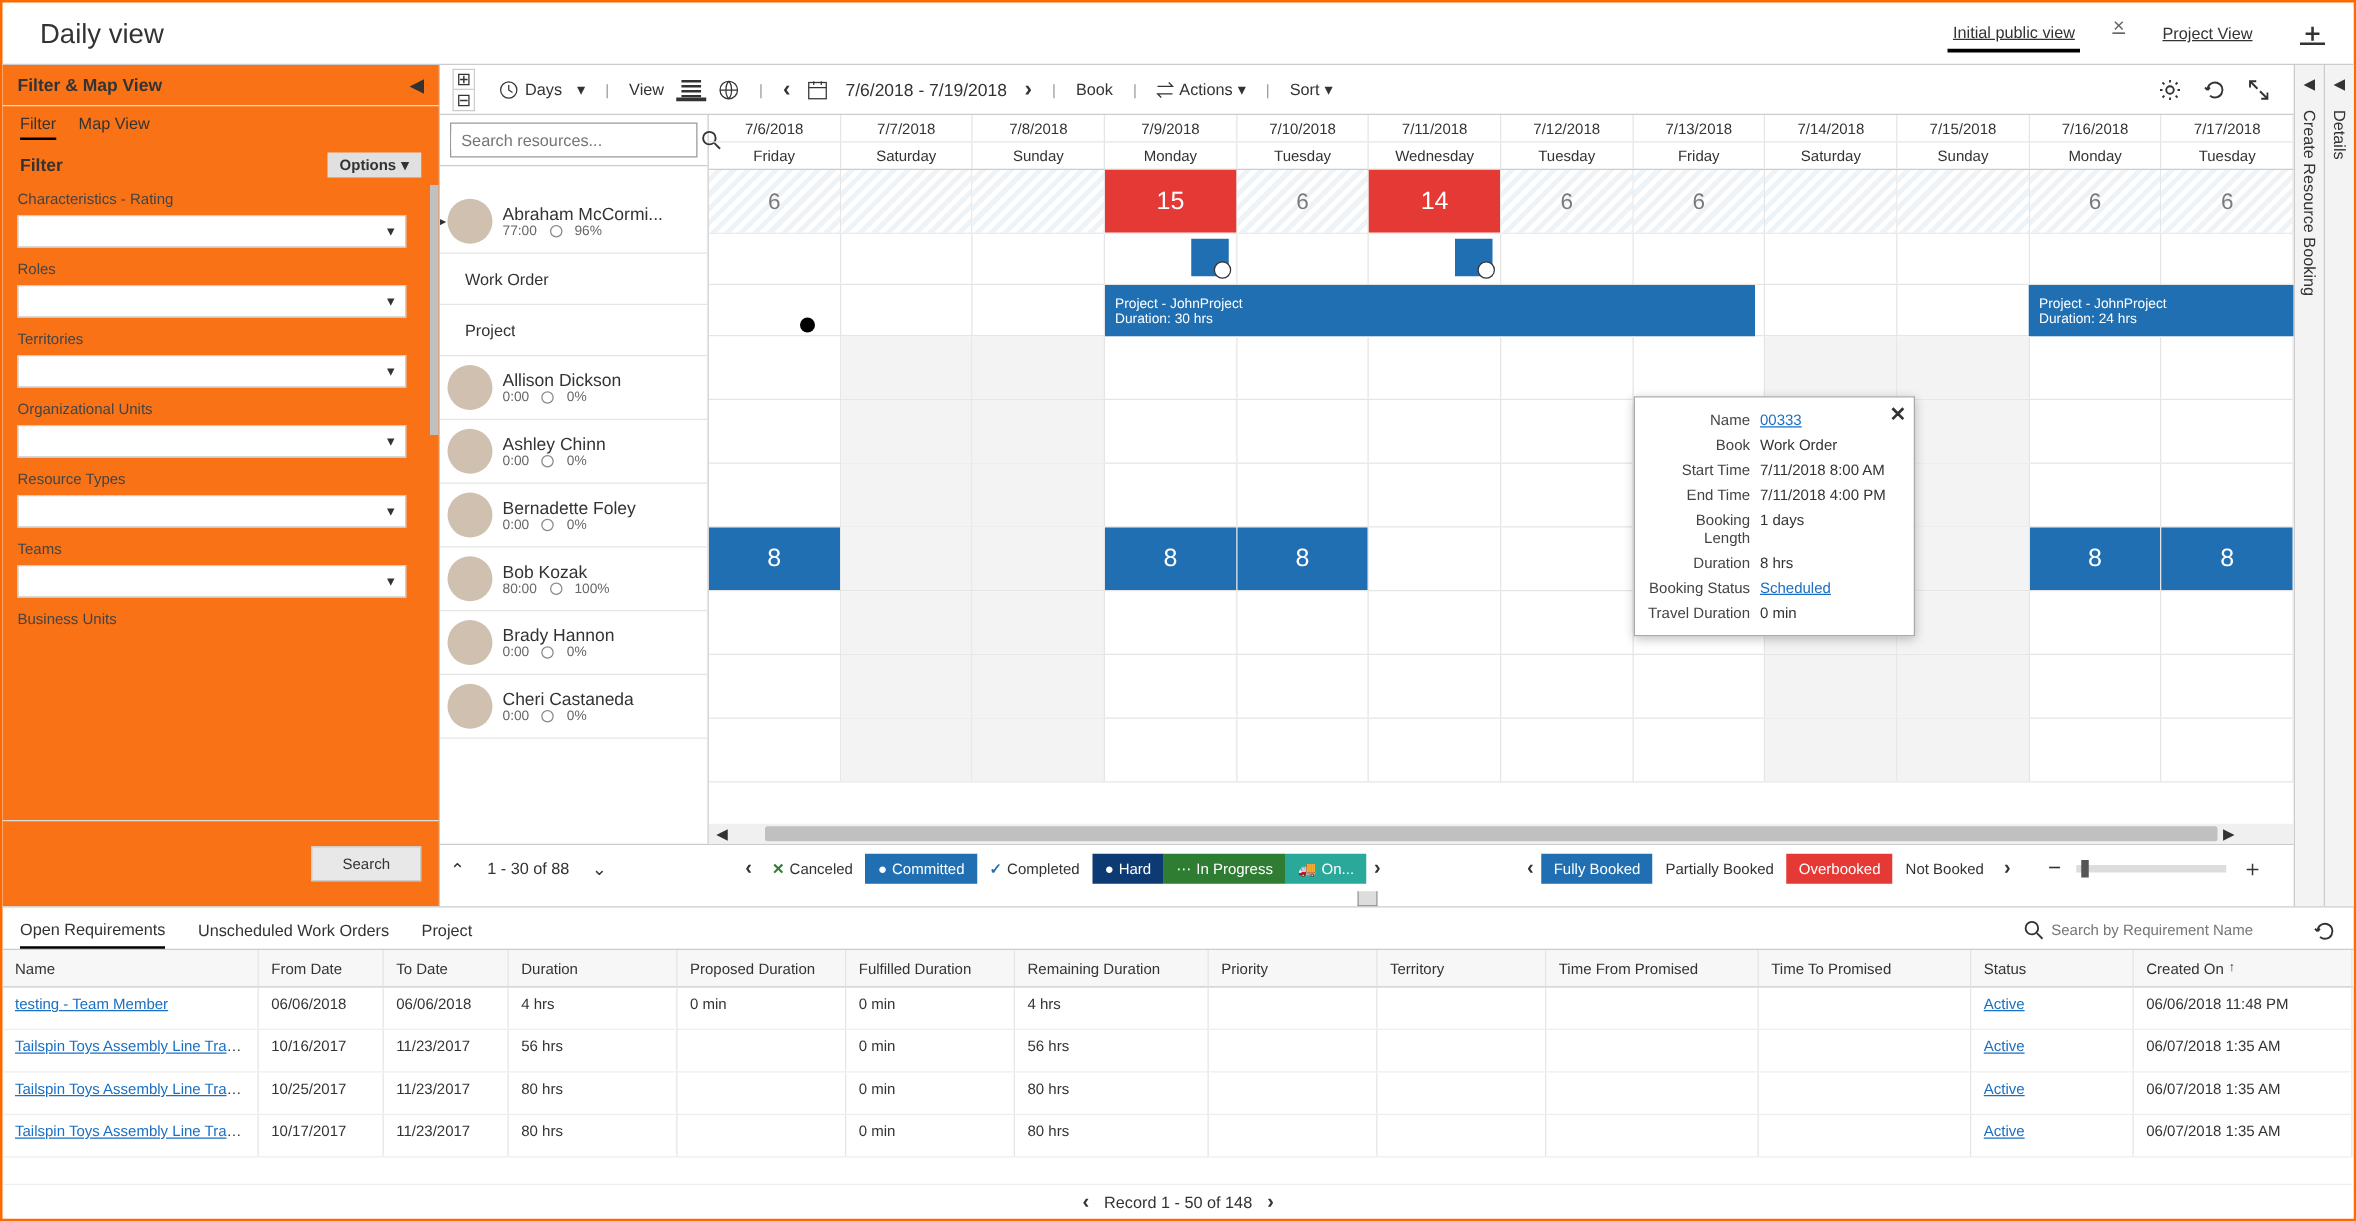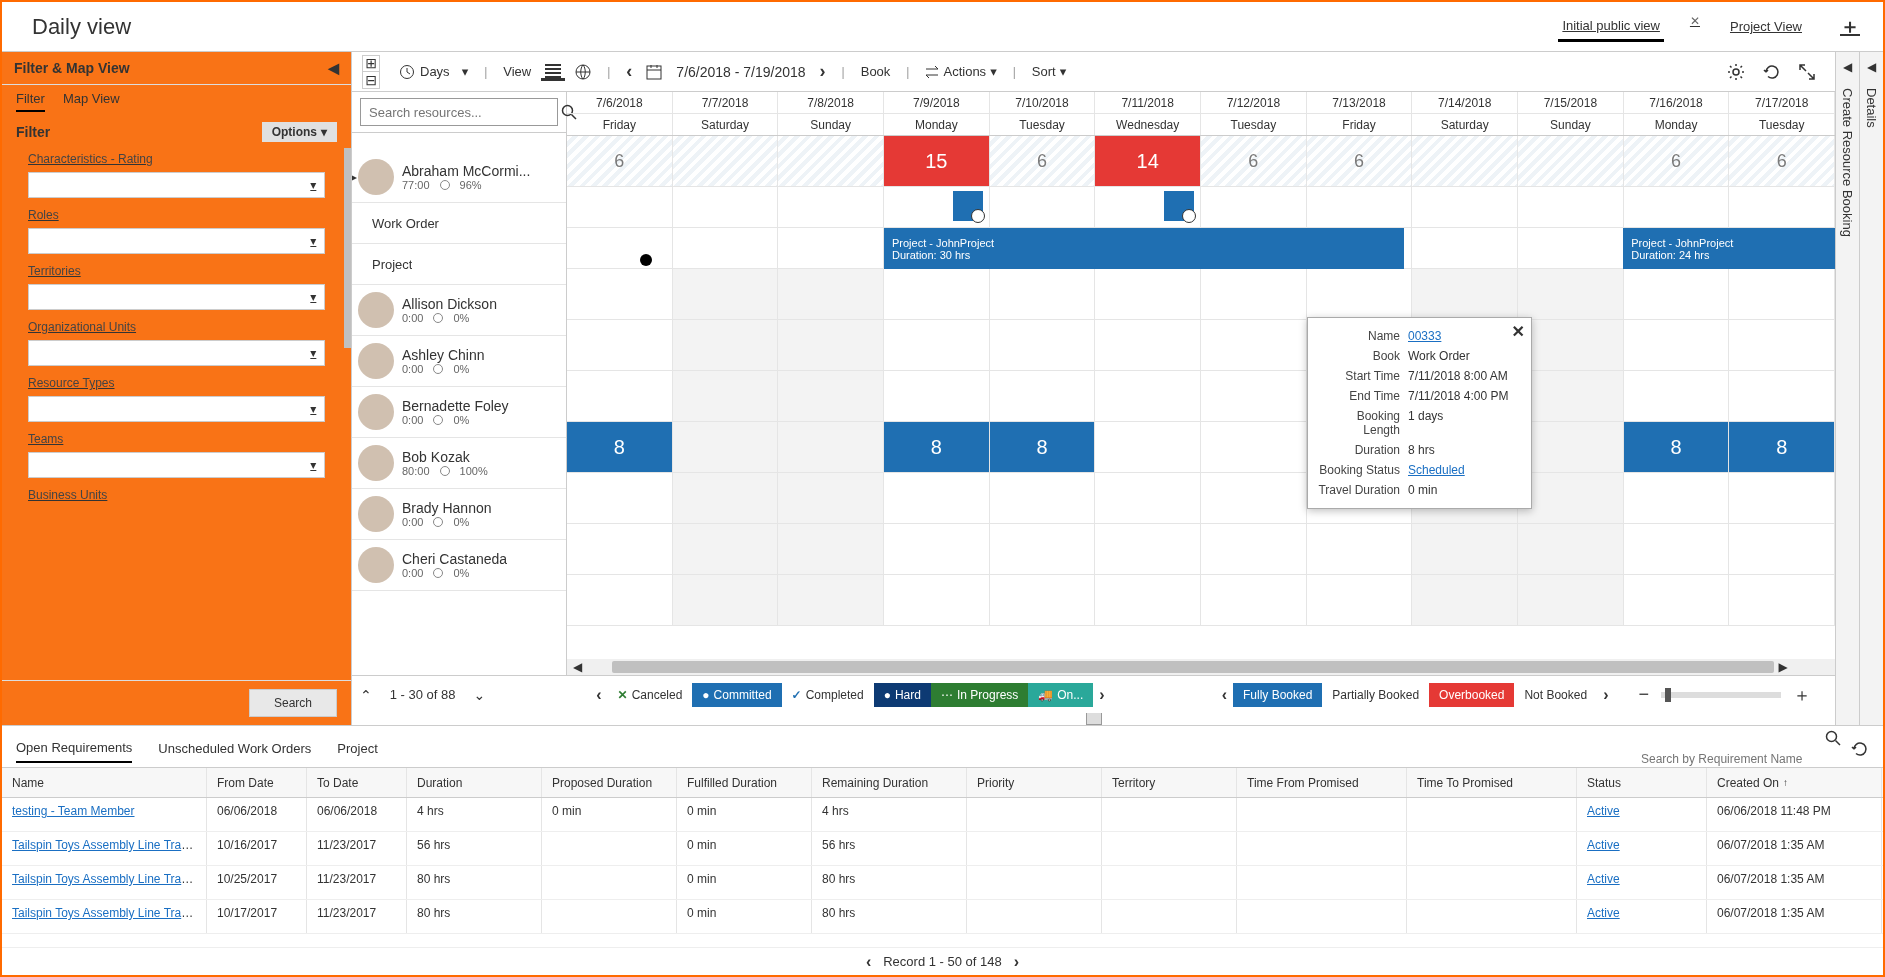--- a/index.html
+++ b/index.html
@@ -20,25 +20,25 @@
 
 
 .filter-panel { width: 350px; background: #f97316; border-right: 1px solid #ccc; display: flex; flex-direction: column; }
 .filter-header { display:flex; justify-content:space-between; align-items:center; padding: 8px 12px; font-size: 14px; font-weight: 600; border-bottom:1px solid #ddd;}
 .filter-header .chev { cursor:pointer; }
 .filter-tabs { display: flex; gap: 18px; padding: 6px 14px 0 14px; }
 .filter-tab { padding-bottom: 4px; cursor:pointer; font-size:13px;}
 .filter-tab.active { border-bottom: 2px solid #000; }
 .filter-section-head { display:flex; justify-content:space-between; align-items:center; padding: 10px 14px 6px 14px; font-size:14px; font-weight:600;}
 .options-btn { background:#e0e0e0; padding: 3px 10px; font-size:12px; display:flex; align-items:center; gap:4px; cursor:pointer;}
-.filter-body { flex:1; overflow:auto; padding: 4px 10px 0 26px; position:relative;text-decoration:underline;}
+.filter-body { flex:1; overflow:auto; padding: 4px 10px 0 12px; position:relative;}
 .filter-field { margin-bottom: 10px; }
 .filter-field label { display:block; font-size:12px; color:#444; margin-bottom:6px;}
 .filter-select { width: 95%; height: 26px; border: 1px solid #ccc; background:#fff; display:flex; justify-content:flex-end; align-items:center; padding-right:8px; cursor:pointer;}
-.search-row { display:flex; justify-content:flex-end; padding: 8px 14px; border-top:1px solid #ddd;align-items:flex-end;}
+.search-row { display:flex; justify-content:flex-end; padding: 20px 14px; border-top:1px solid #ddd;align-items:flex-end;}
 .search-btn { background:#e8e8e8; border:1px solid #ccc; padding: 6px 24px; cursor:pointer;}
 .vscroll-indicator { position:absolute; right:0; top:0; width:7px; height:200px; background:#c0c0c0;}
 
 
 .schedule-wrap { flex:1; display:flex; min-width:0;}
 .schedule { flex:1; display:flex; flex-direction:column; min-width:0;}
 .toolbar { display:flex; align-items:center; height:40px; border-bottom:1px solid #ccc; padding: 0 10px; gap: 6px; background:#fff;}
 .tb-sep { color:#999; padding:0 6px;}
 .tb-item { display:flex; align-items:center; gap:4px; cursor:pointer; padding:2px 4px; font-size:13px;}
 .tb-icon { width:18px; height:18px; display:flex; align-items:center; justify-content:center;}
@@ -119,21 +119,21 @@
 .legend-chev { font-size:16px; cursor:pointer; padding:0 6px; font-weight:bold;}
 
 .mini-tab { width:16px; height:12px; border:1px solid #999; border-top:none; margin:0 auto; background:#ddd; cursor:pointer;}
 
 
 .bottom-panel { border-top:1px solid #ccc; display:flex; flex-direction:column; height:250px;}
 .bottom-tabs { display:flex; align-items:center; padding:4px 14px 0 14px; gap:26px; border-bottom:1px solid #ccc;}
 .bottom-tab { padding:6px 0; cursor:pointer; font-size:13px;}
 .bottom-tab.active { border-bottom:2px solid #000;}
 .bottom-tabs-right { margin-left:auto; display:flex; align-items:center; gap:10px;}
-.search-req { display:flex; align-items:flex-end; gap:6px; border-bottom:1px solid transparent;flex-direction:column;}
+.search-req { display:flex; align-items:center; gap:6px; border-bottom:1px solid transparent;}
 .search-req input { border:none; outline:none; width:200px; font-size:12px;}
 .refresh-icon { cursor:pointer;}
 
 .data-grid { flex:1; overflow:auto; }
 .dg-head, .dg-row { display:flex; min-width:100%;}
 .dg-head { background:#f7f7f7; border-bottom:1px solid #ccc; height:30px;}
 .dg-cell { padding:6px 10px; font-size:12px; border-right:1px solid #e5e5e5; overflow:hidden; white-space:nowrap; text-overflow:ellipsis;}
 .dg-head .dg-cell { font-weight:400; display:flex; align-items:center; gap:4px;}
 .dg-row { height:34px; border-bottom:1px solid #eee;}
 .dg-row .link { color:#1a6fc3; text-decoration:underline; cursor:pointer;}

